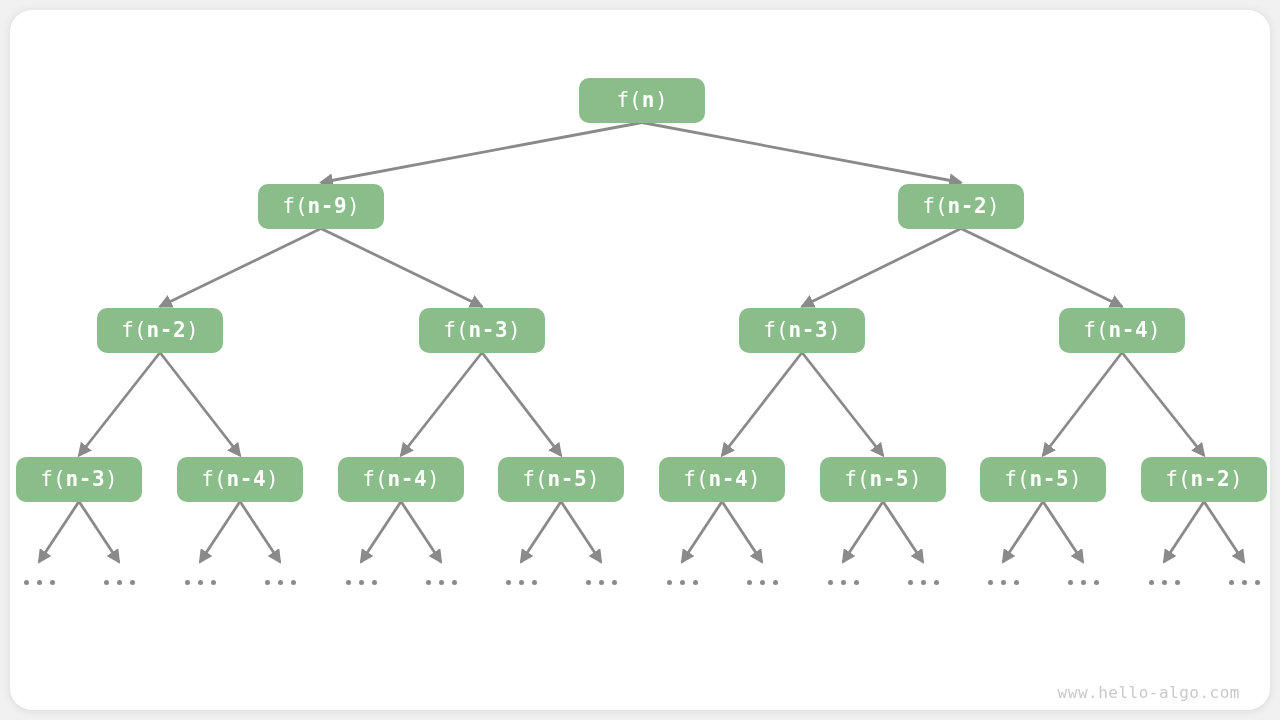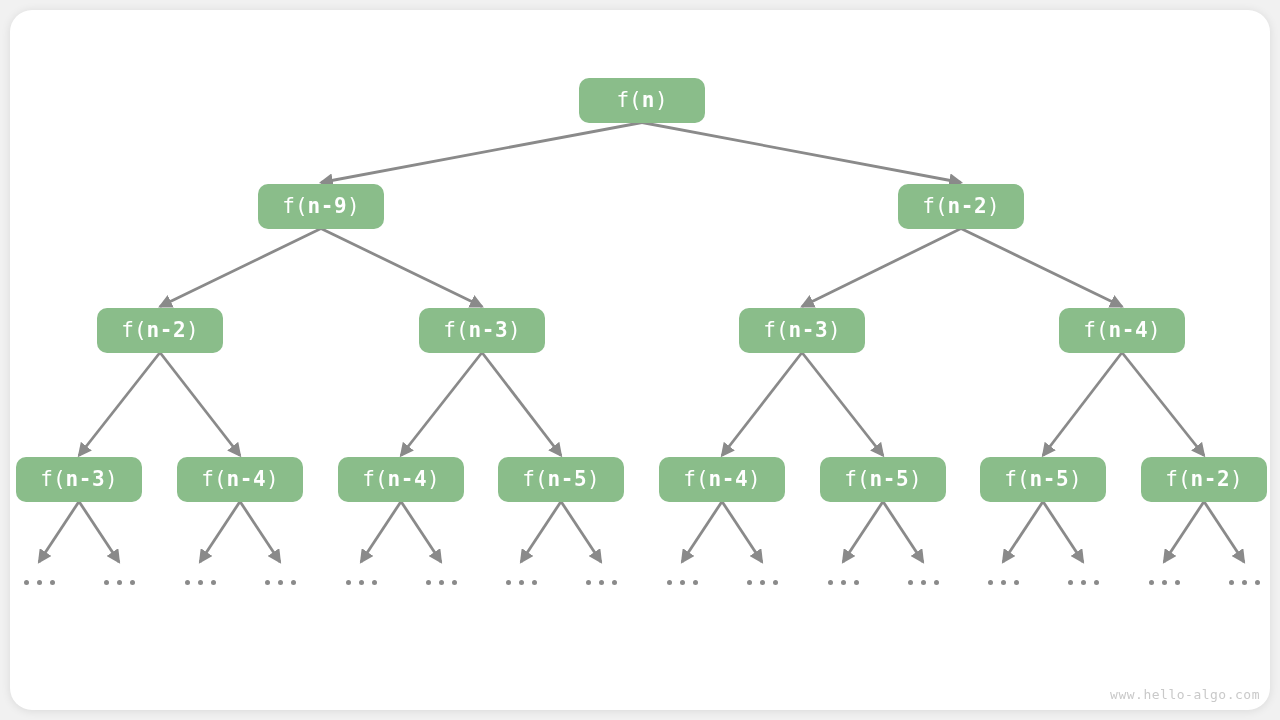--- a/index.html
+++ b/index.html
@@ -61,23 +61,23 @@
     gap: 8px;
   }
   .ellipsis .dot {
     width: 5px;
     height: 5px;
     border-radius: 50%;
     background: var(--ellipsis-color, #8a8a8a);
   }
   .watermark {
     position: absolute;
-    right: 20px;
+    right: 40px;
     bottom: 18px;
-    font-size: 13px;
+    font-size: 16px;
     letter-spacing: 0.5px;
     color: var(--watermark-color, #c9c9c9);
   }
 </style>
 </head>
 <body>
 
 <div class="page">
   <div class="card"></div>
   <svg id="edges" viewBox="0 0 1280 720" xmlns="http://www.w3.org/2000/svg">

